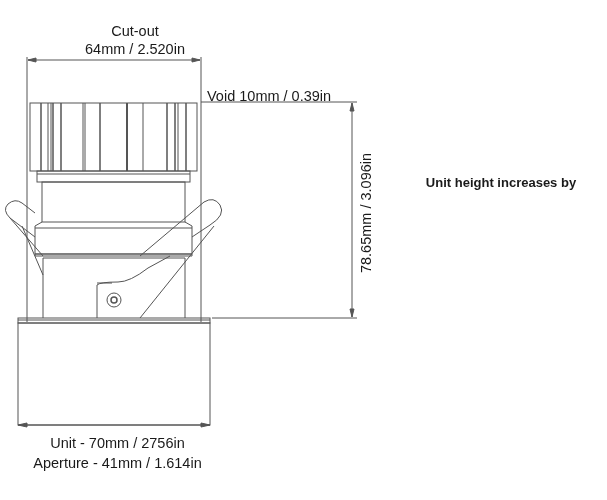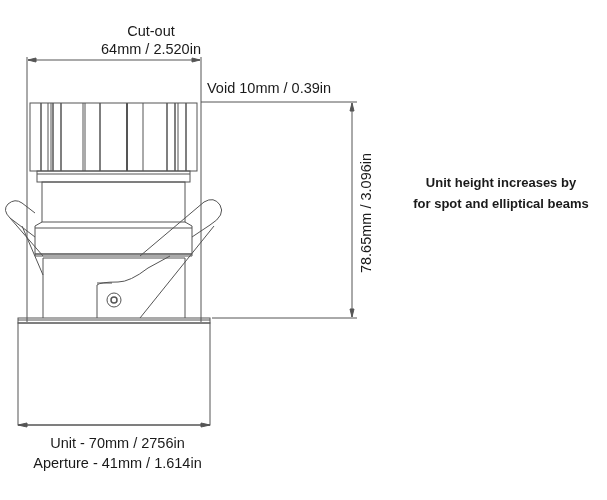--- a/index.html
+++ b/index.html
@@ -1,22 +1,22 @@
 <!DOCTYPE html>
 <html><head>
   <meta charset="utf-8">
   <style>
     html, body { margin: 0; padding: 0; background: #ffffff; }
     body { width: 607px; height: 500px; position: relative; overflow: hidden;
            font-family: "Liberation Sans", "DejaVu Sans", sans-serif; color: #1a1a1a; }
     .label { position: absolute; font-size: 14.5px; line-height: 18px; white-space: nowrap; color: #1a1a1a; }
     .center { text-align: center; }
-    #cutout-title { left: 76px; top: 22px; width: 150px; }
-    #cutout-value { left: 56px; top: 40px; width: 190px; }
-    #void-label { left: 207px; top: 79px; }
+    #cutout-title { left: 60px; top: 22px; width: 150px; }
+    #cutout-value { left: 40px; top: 40px; width: 190px; }
+    #void-label { left: 207px; top: 87px; }
     #height-label { left: 366px; top: 213px; transform: translate(-50%, -50%) rotate(-90deg); transform-origin: center; }
     #note { left: 396px; top: 172px; width: 210px; font-weight: bold; font-size: 13px; line-height: 21px; text-align: center; }
     #bezel-label { left: 10px; top: 434px; width: 215px; }
     #aperture-label { left: 10px; top: 454px; width: 215px; text-align: center; }
     svg.drawing { position: absolute; left: 0; top: 0; }
   </style>
 </head>
 <body>
 
 <svg class="drawing" width="607" height="500" viewBox="0 0 607 500" xmlns="http://www.w3.org/2000/svg">
@@ -101,17 +101,16 @@
   </g>
 </svg>
 
 <div class="label center" id="cutout-title">Cut-out</div>
 <div class="label center" id="cutout-value">64mm / 2.520in</div>
 <div class="label" id="void-label">Void 10mm / 0.39in</div>
 <div class="label" id="height-label">78.65mm / 3.096in</div>
 
 <div class="label" id="note">
   <div>Unit height increases by</div>
-  <div>for spot and elliptical beams</div>
 </div>
 
 <div class="label center" id="bezel-label">Unit - 70mm / 2756in</div>
 <div class="label center" id="aperture-label">Aperture - 41mm / 1.614in</div>
 
 </body></html>

